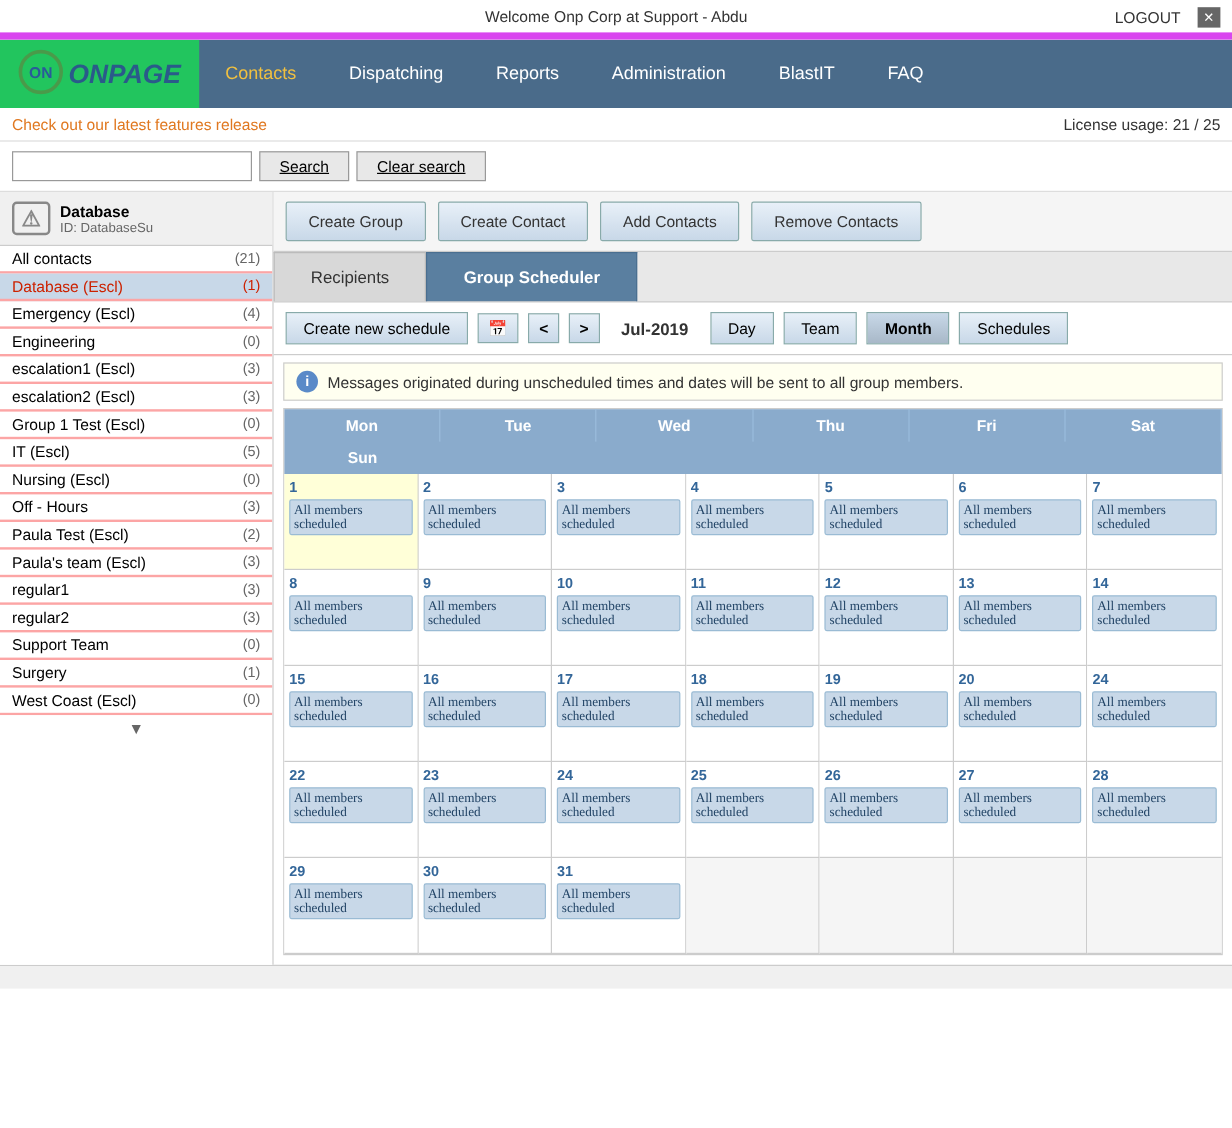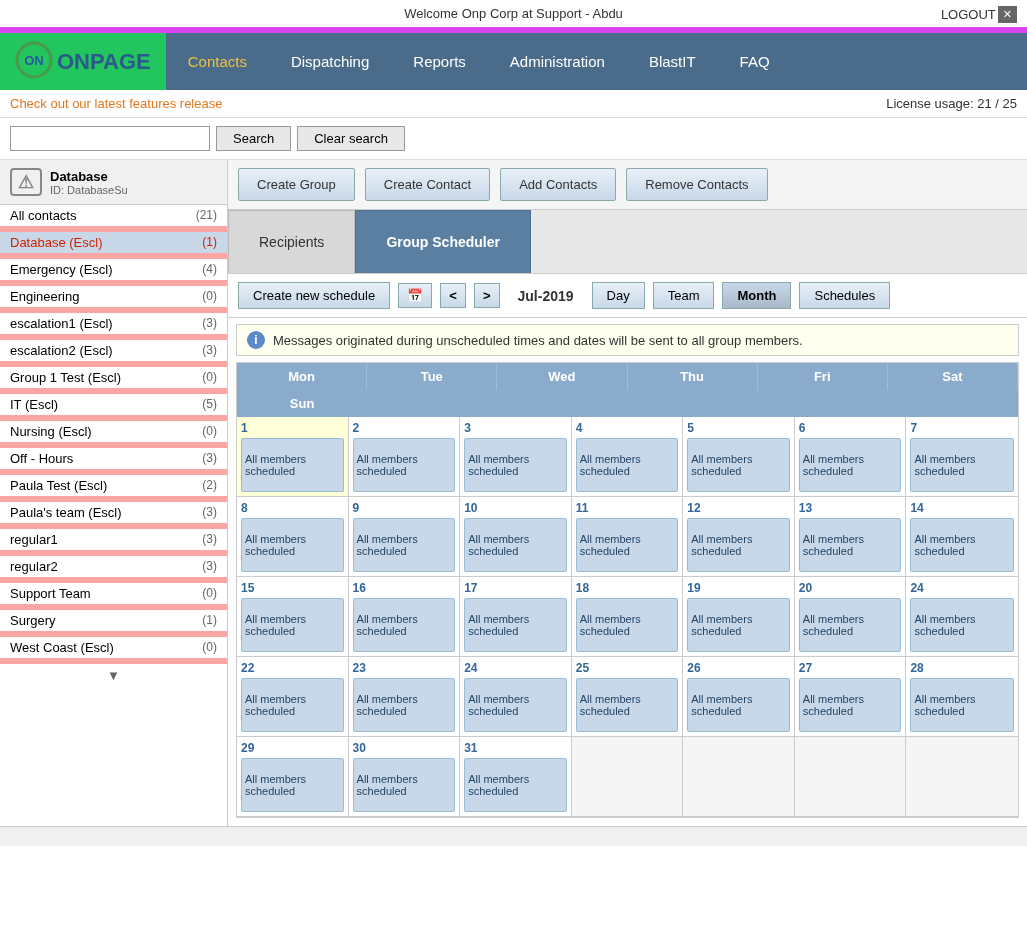--- a/index.html
+++ b/index.html
@@ -1,68 +1,68 @@
 <!DOCTYPE html>
 <html><head>
   <meta charset="utf-8">
   <style>
     * { box-sizing: border-box; margin: 0; padding: 0; font-family: Arial, sans-serif; font-size: 13px; }
     body { background: #fff; width: 1027px; }
 
     
     .top-bar { background: #fff; text-align: center; padding: 6px 0; border-bottom: 6px solid #d946ef; position: relative; }
     .top-bar .welcome { font-size: 13px; color: #333; }
-    .top-bar .logout { position: absolute; right: 10px; top: 6px; display: flex; align-items: center; gap: 2px; }
+    .top-bar .logout { position: absolute; right: 10px; top: 6px; display: flex; align-items: center; gap: 14px; }
     .top-bar .logout a { color: #333; text-decoration: none; font-size: 13px; }
     .logout-btn { background: #666; color: #fff; border: none; padding: 2px 5px; cursor: pointer; font-size: 11px; }
 
     
     nav { background: #4a6b8a; display: flex; align-items: stretch; }
     nav .logo { background: #22c55e; padding: 8px 15px; display: flex; align-items: center; }
     .nav-items { display: flex; flex: 1; }
     .nav-item { color: #fff; padding: 14px 22px; cursor: pointer; font-size: 15px; text-decoration: none; display: flex; align-items: center; }
     .nav-item.active { color: #f0c040; }
 
     
     .sub-header { padding: 6px 10px; display: flex; align-items: center; justify-content: space-between; border-bottom: 1px solid #ddd; }
     .sub-header .feature-link { color: #e07820; text-decoration: none; font-size: 13px; }
     .sub-header .license { font-size: 13px; color: #333; }
 
     
-    .search-bar { padding: 8px 10px; display: flex; align-items: center; gap: 6px; border-bottom: 1px solid #ddd; }
+    .search-bar { padding: 8px 10px; display: flex; align-items: center; gap: 6px; border-bottom: 1px solid #ddd; text-decoration: underline; }
     .search-input { width: 200px; border: 1px solid #999; padding: 4px 6px; font-size: 13px; }
     .btn-search { background: #e8e8e8; border: 1px solid #999; padding: 4px 16px; cursor: pointer; font-size: 13px; }
 
     
     .main-layout { display: flex; }
 
     
     .sidebar { width: 228px; min-width: 228px; border-right: 1px solid #ccc; background: #fff; }
     .db-header { background: #f0f0f0; padding: 8px 10px; border-bottom: 1px solid #ccc; display: flex; align-items: center; gap: 8px; }
     .db-icon { width: 32px; height: 28px; border: 2px solid #888; border-radius: 4px; display: flex; align-items: center; justify-content: center; }
     .db-info .db-name { font-weight: bold; font-size: 13px; }
     .db-info .db-id { font-size: 11px; color: #666; }
     .contact-list { overflow-y: auto; max-height: 680px; }
-    .contact-item { display: flex; justify-content: space-between; padding: 3px 10px; cursor: pointer; border-bottom: 6px solid #fca5a5; }
+    .contact-item { display: flex; justify-content: space-between; padding: 3px 10px; cursor: pointer; border-bottom: 2px solid #fca5a5; }
     .contact-item.selected { background: #c8d8e8; }
     .contact-item.highlighted { color: #cc2200; }
     .contact-item .count { color: #666; font-size: 12px; }
     .contact-item.highlighted .count { color: #cc2200; }
     .sidebar-scroll-btn { text-align: center; padding: 4px; cursor: pointer; color: #666; }
 
     
     .content { flex: 1; padding: 0; }
 
     
     .action-buttons { display: flex; align-items: center; padding: 8px 10px; gap: 10px; border-bottom: 1px solid #ccc; background: #f5f5f5; }
     .action-btn { border: 1px solid #8aa; background: linear-gradient(to bottom, #e8f0f8, #c8d8e8); padding: 8px 18px; cursor: pointer; font-size: 13px; color: #333; border-radius: 2px; }
 
     
     .tabs { display: flex; border-bottom: 1px solid #ccc; background: #e8e8e8; }
-    .tab { padding: 23px 30px; cursor: pointer; border: 1px solid #bbb; border-bottom: none; font-size: 14px; background: #d8d8d8; color: #333; }
+    .tab { padding: 12px 30px; cursor: pointer; border: 1px solid #bbb; border-bottom: none; font-size: 14px; background: #d8d8d8; color: #333; }
     .tab.active { background: #5a7fa0; color: #fff; font-weight: bold; border-color: #4a6f90; }
 
     
     .scheduler-toolbar { display: flex; align-items: center; padding: 8px 10px; gap: 8px; border-bottom: 1px solid #ccc; }
     .create-schedule-btn { background: linear-gradient(to bottom, #e8f0f8, #c8d8e8); border: 1px solid #8aa; padding: 5px 14px; cursor: pointer; font-size: 13px; }
     .cal-icon-btn { background: linear-gradient(to bottom, #e8f0f8, #c8d8e8); border: 1px solid #8aa; padding: 4px 8px; cursor: pointer; }
     .nav-btn { background: linear-gradient(to bottom, #e8f0f8, #c8d8e8); border: 1px solid #8aa; padding: 4px 8px; cursor: pointer; font-weight: bold; }
     .month-label { font-size: 14px; font-weight: bold; color: #333; padding: 0 10px; }
     .view-btn { background: linear-gradient(to bottom, #e8f0f8, #c8d8e8); border: 1px solid #8aa; padding: 5px 14px; cursor: pointer; font-size: 13px; }
     .view-btn.active { background: linear-gradient(to bottom, #c8d8e8, #a8b8c8); font-weight: bold; }
@@ -76,21 +76,21 @@
     .cal-header { display: grid; grid-template-columns: repeat(6, 1fr); background: #8aabcc; }
     .cal-day-header { padding: 6px 4px; text-align: center; font-weight: bold; color: #fff; font-size: 13px; border-right: 1px solid #9bbcdd; }
     .cal-day-header:last-child { border-right: none; }
     .cal-body { display: grid; grid-template-columns: repeat(7, 1fr); }
     .cal-cell { border-right: 1px solid #ccc; border-bottom: 1px solid #ccc; min-height: 80px; padding: 4px; vertical-align: top; cursor: pointer; background: #fff; }
     .cal-cell:last-child { border-right: none; }
     .cal-cell:nth-child(7n) { border-right: none; }
     .cal-cell.empty { background: #f5f5f5; }
     .cal-cell.today { background: #ffffd8; }
     .cal-cell .day-num { font-size: 12px; color: #336699; font-weight: bold; margin-bottom: 3px; }
-    .cal-cell .event { background: #c8d8e8; border: 1px solid #9abbd4; padding: 14px 3px; font-size: 11px; color: #224466; border-radius: 2px; margin-top: 2px; }
+    .cal-cell .event { background: #c8d8e8; border: 1px solid #9abbd4; padding: 2px 3px; font-size: 11px; color: #224466; border-radius: 2px; margin-top: 2px; font-family: Liberation Serif, serif; }
 
     
     .bottom-scroll { height: 20px; border-top: 1px solid #ccc; background: #f0f0f0; }
   </style>
 </head>
 <body>
 
 <div class="top-bar">
   <span class="welcome">Welcome Onp Corp at Support - Abdu</span>
   <div class="logout">
@@ -101,21 +101,21 @@
 
 <nav>
   <div class="logo">
     <div style="display:flex;align-items:center;">
       <div style="position:relative;display:inline-block;margin-right:4px;">
         <svg width="38" height="38" viewBox="0 0 38 38">
           <circle cx="19" cy="19" r="17" fill="none" stroke="#4a9a4a" stroke-width="3"></circle>
           <text x="19" y="24" text-anchor="middle" font-size="16" font-weight="bold" fill="#2a5a9a">ON</text>
         </svg>
       </div>
-      <span style="font-size:22px;font-weight:bold;color:#2a5a8a;">ONPAGE</span>
+      <span style="font-size:22px;font-weight:bold;color:#2a5a8a;font-style:italic;">ONPAGE</span>
     </div>
   </div>
   <div class="nav-items">
     <a class="nav-item active">Contacts</a>
     <a class="nav-item">Dispatching</a>
     <a class="nav-item">Reports</a>
     <a class="nav-item">Administration</a>
     <a class="nav-item">BlastIT</a>
     <a class="nav-item">FAQ</a>
   </div>

